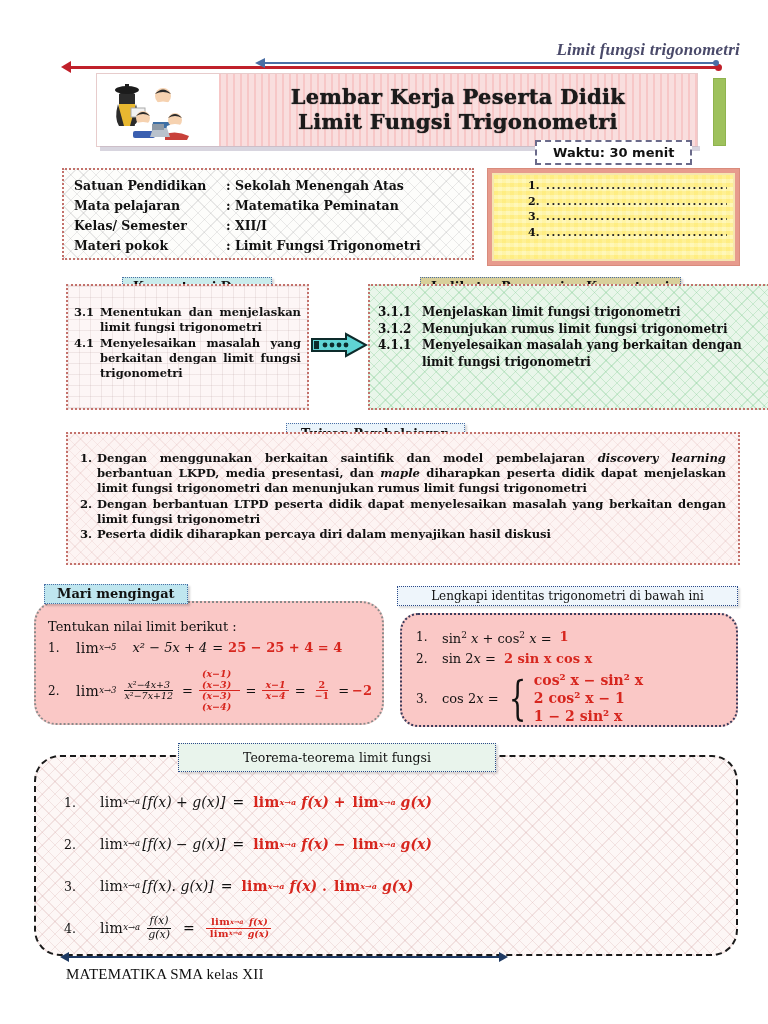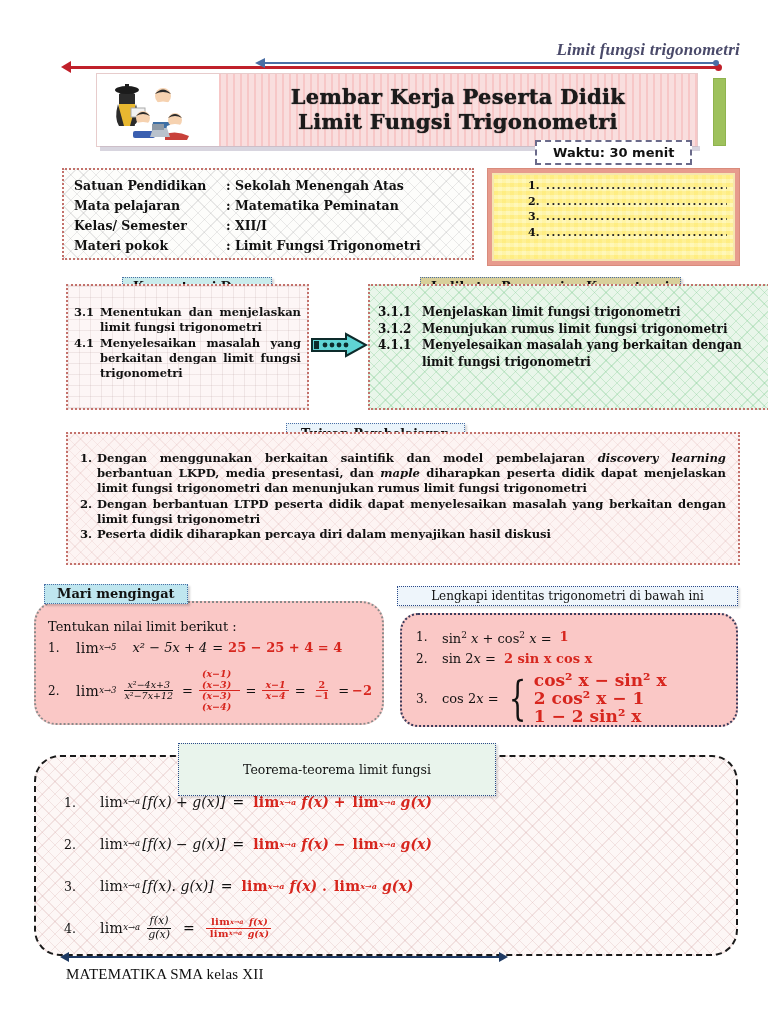--- a/index.html
+++ b/index.html
@@ -215,27 +215,27 @@
     border:2px dotted #3a3a5a;border-radius:18px;
     background:#fac8c6;
     box-sizing:border-box;padding:10px 8px 4px 14px;
   }
   .trig-row{display:flex;align-items:center;font-family:"DejaVu Serif",serif;font-size:13px;color:#111;line-height:20px;}
   .trig-num{width:26px;flex:0 0 26px;font-size:12px;}
   .sup{font-size:9px;vertical-align:super;}
   .brace-wrap{display:flex;align-items:center;}
   .brace{font-size:46px;line-height:.8;color:#111;font-family:"DejaVu Serif",serif;margin:0 2px 0 4px;transform:scaleX(.6);}
   .brace-lines{display:flex;flex-direction:column;}
-  .brace-lines div{color:#d7261e;font-weight:bold;font-size:17px;line-height:18px;white-space:nowrap;}
+  .brace-lines div{color:#d7261e;font-weight:bold;font-size:14px;line-height:18px;white-space:nowrap;}
 
   
   #teo-label{
     position:absolute;left:178px;top:743px;width:318px;
     background:#e9f4ec;border:1px dotted #2b4a8a;
-    padding:18px 0;text-align:center;
+    padding:6px 0;text-align:center;
     font-family:"DejaVu Serif",serif;font-size:12.5px;color:#111;
     box-shadow:2px 2px 2px rgba(0,0,0,.14);
     box-sizing:border-box;z-index:4;
   }
   #teo-box{
     position:absolute;left:34px;top:755px;width:704px;height:201px;
     border:2px dashed #1a1a1a;border-radius:26px;
     background:
       repeating-linear-gradient(45deg,rgba(205,150,150,.22) 0 1px,transparent 1px 9px),
       repeating-linear-gradient(-45deg,rgba(205,150,150,.22) 0 1px,transparent 1px 9px),

